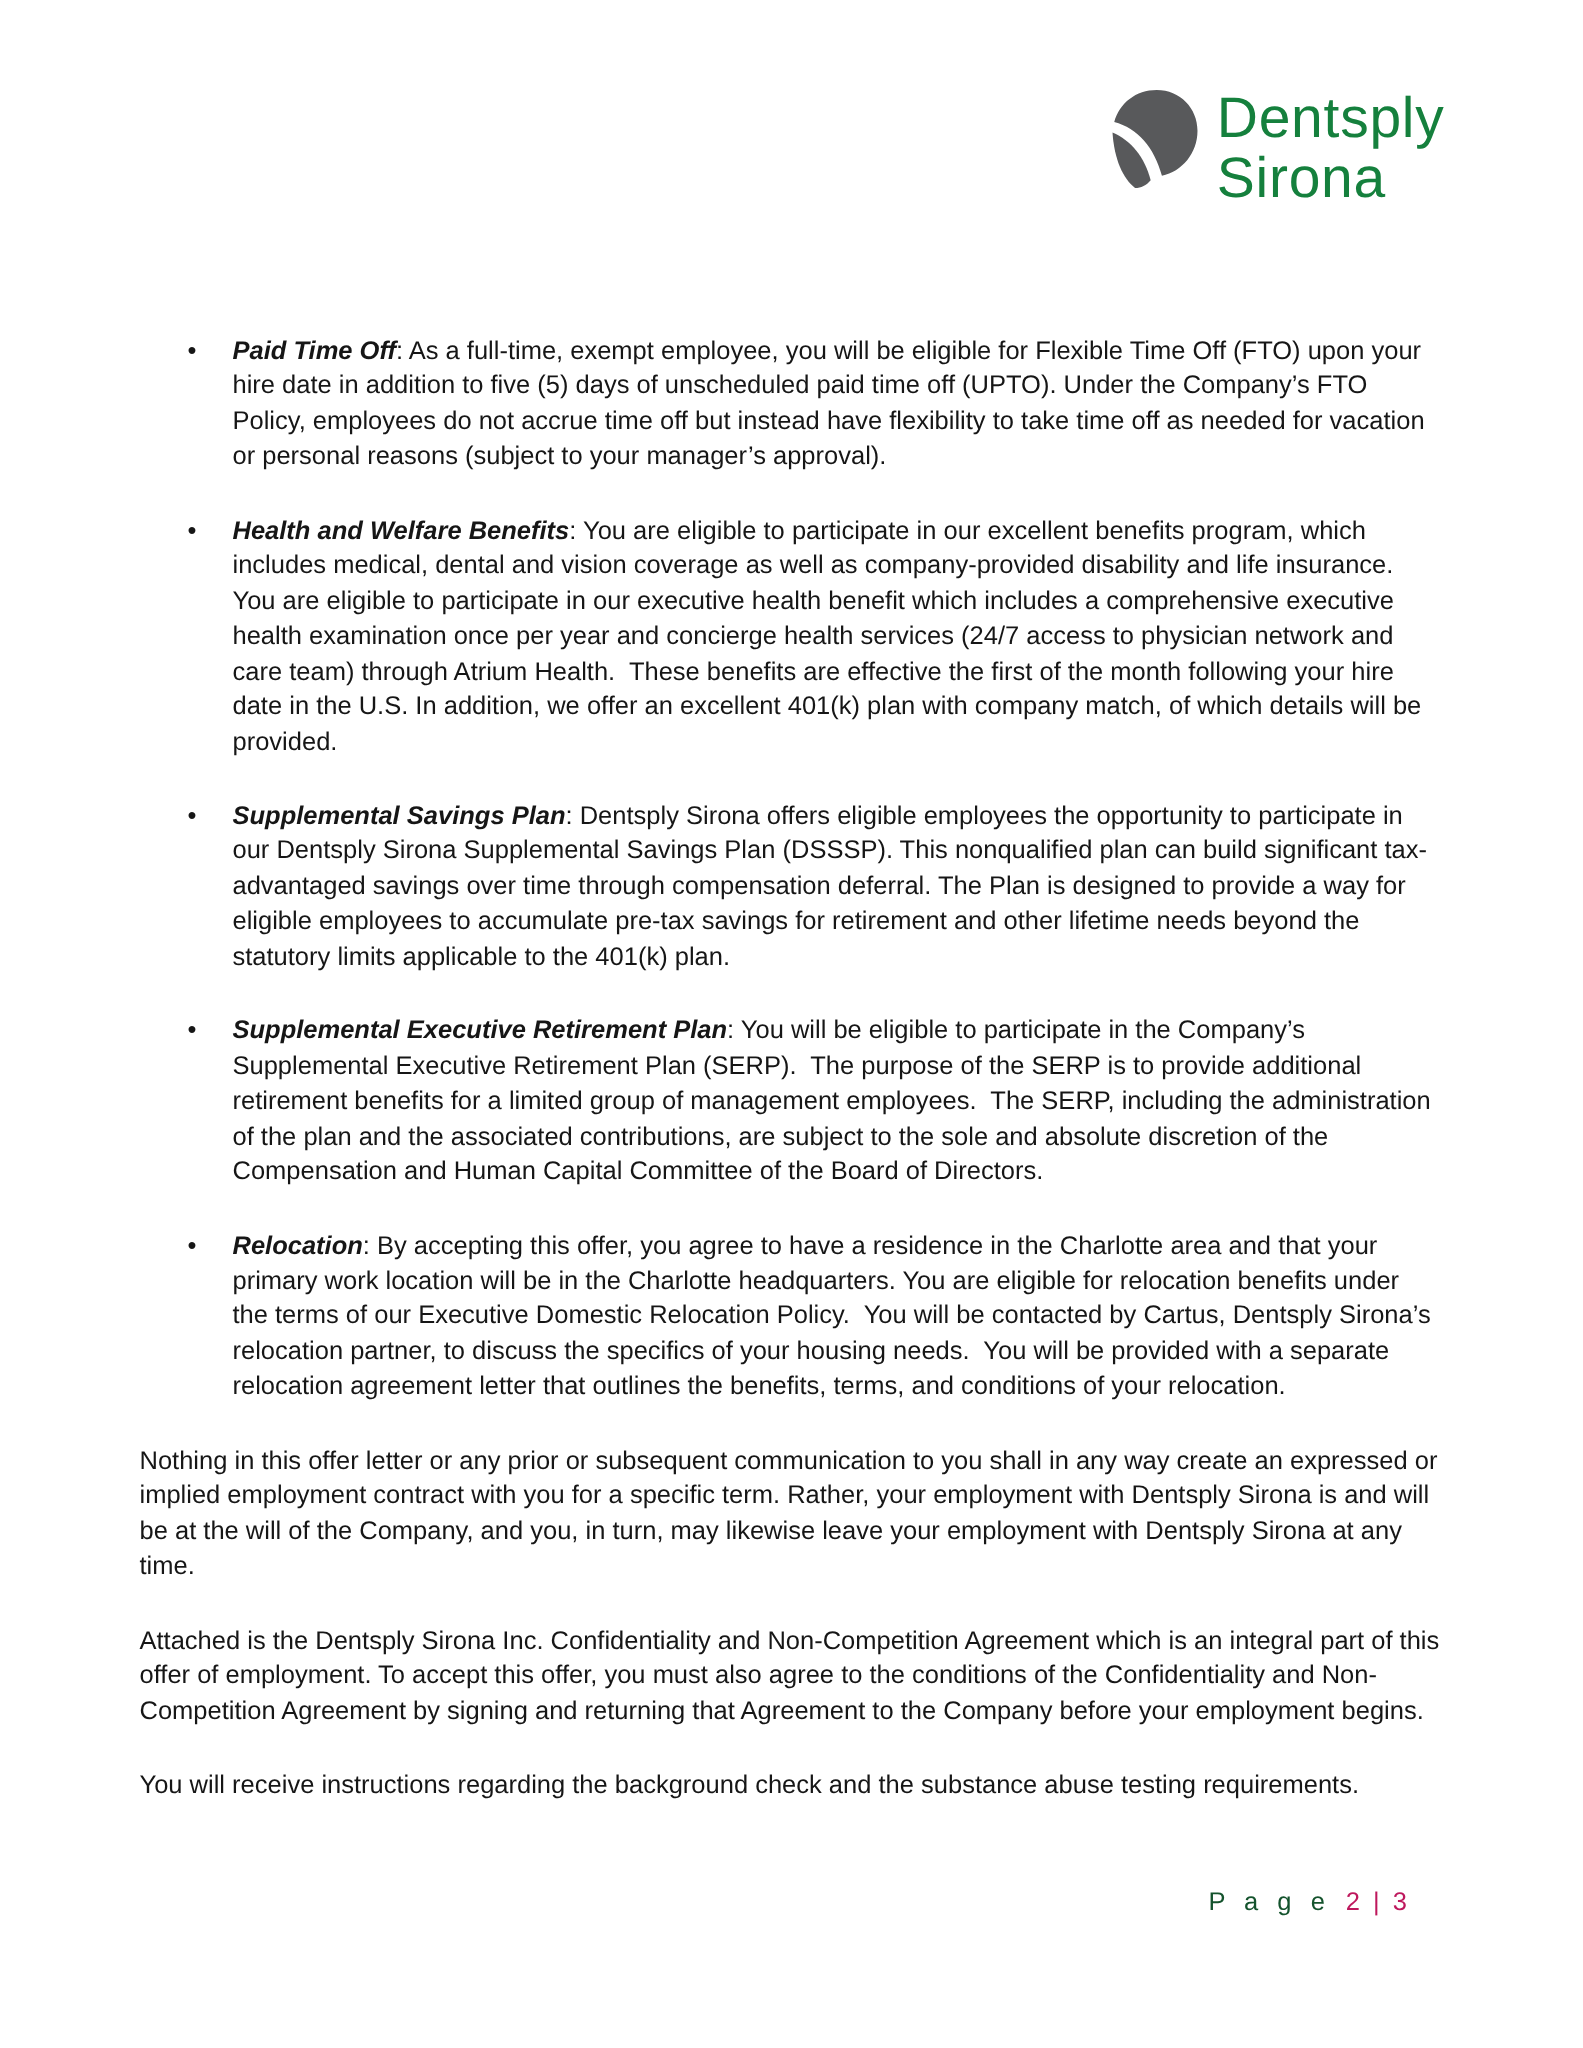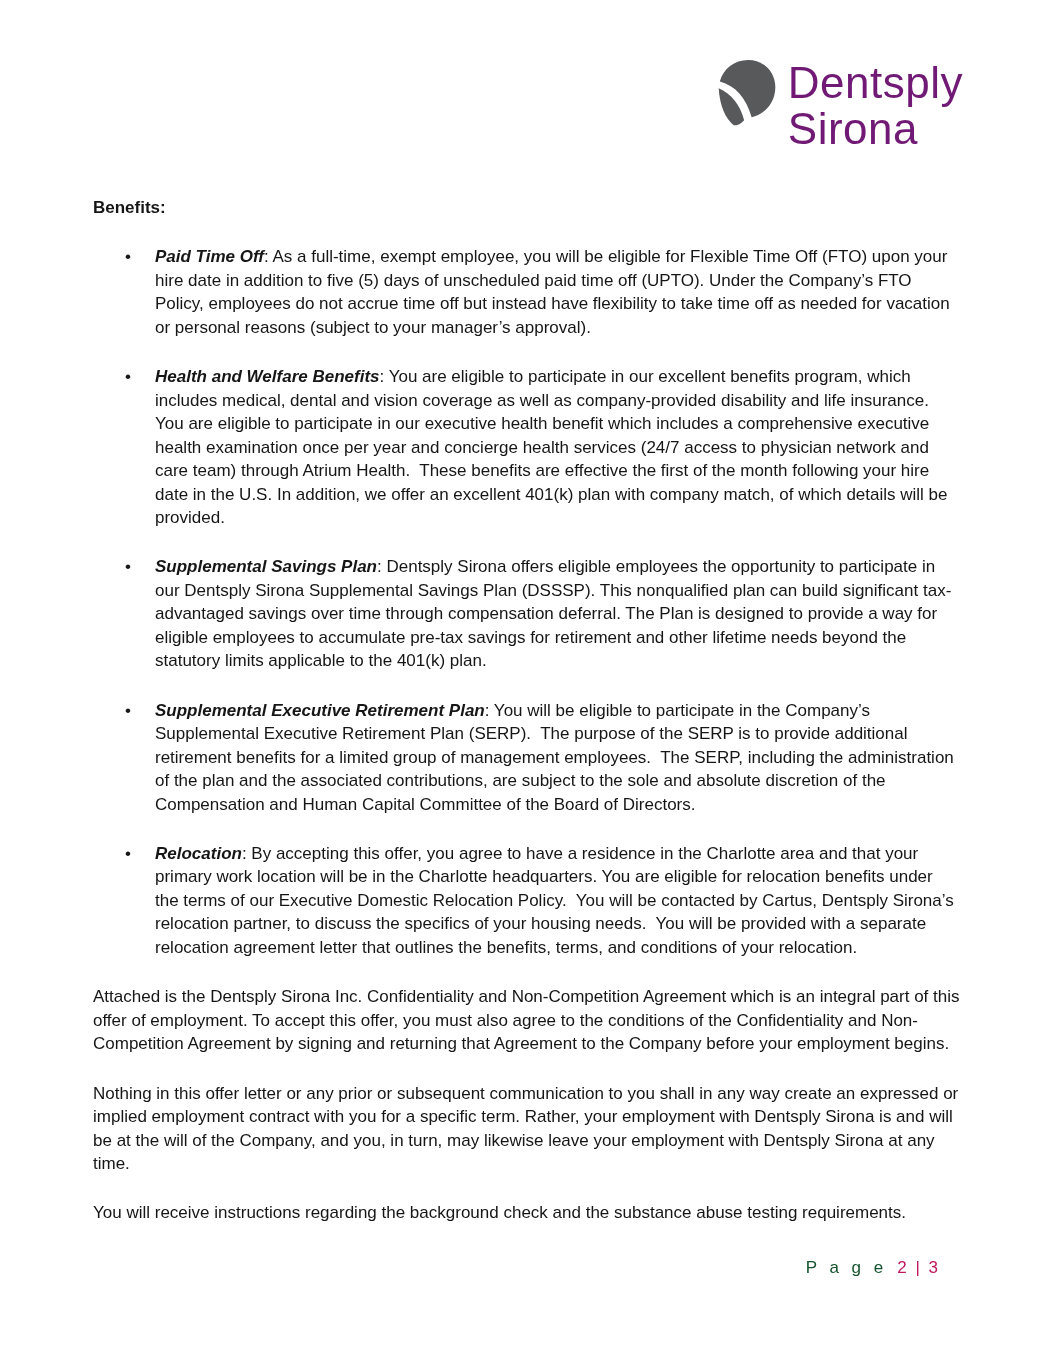--- a/index.html
+++ b/index.html
@@ -21,22 +21,22 @@
   .logo {
     position: absolute;
     top: 60px;
     right: 92px;
     display: flex;
     align-items: flex-start;
     gap: 12px;
   }
   .logo-mark svg { display: block; width: 58px; height: 74px; }
   .logo-text {
-    color: #701a75;
-    font-size: 44px;
+    color: #15803d;
+    font-size: 38px;
     line-height: 1.04;
     letter-spacing: 0.5px;
     font-weight: 400;
   }
 
   
   .content {
     position: absolute;
     left: 93px;
     top: 196px;
@@ -78,21 +78,20 @@
         <path fill="#58595b" d="M1,49 C22,58 38,77 45,104 C40,110 34,113 27,113 C13,102 3,80 1,49 Z"></path>
       </svg>
     </div>
     <div class="logo-text">
       <div>Dentsply</div>
       <div>Sirona</div>
     </div>
   </div>
 
   <div class="content">
-    <p class="heading">Benefits:</p>
 
     <ul class="benefits">
       <li>
         <span class="marker">•</span>
         <span class="btext"><span class="lead">Paid Time Off</span><span>: As a full-time, exempt employee, you will be eligible for Flexible Time Off (FTO) upon your hire date in addition to five (5) days of unscheduled paid time off (UPTO). Under the Company’s FTO Policy, employees do not accrue time off but instead have flexibility to take time off as needed for vacation or personal reasons (subject to your manager’s approval).</span></span>
       </li>
       <li>
         <span class="marker">•</span>
         <span class="btext"><span class="lead">Health and Welfare Benefits</span><span>: You are eligible to participate in our excellent benefits program, which includes medical, dental and vision coverage as well as company-provided disability and life insurance. You are eligible to participate in our executive health benefit which includes a comprehensive executive health examination once per year and concierge health services (24/7 access to physician network and care team) through Atrium Health.  These benefits are effective the first of the month following your hire date in the U.S. In addition, we offer an excellent 401(k) plan with company match, of which details will be provided.</span></span>
       </li>
@@ -103,22 +102,22 @@
       <li>
         <span class="marker">•</span>
         <span class="btext"><span class="lead">Supplemental Executive Retirement Plan</span><span>: You will be eligible to participate in the Company’s Supplemental Executive Retirement Plan (SERP).  The purpose of the SERP is to provide additional retirement benefits for a limited group of management employees.  The SERP, including the administration of the plan and the associated contributions, are subject to the sole and absolute discretion of the Compensation and Human Capital Committee of the Board of Directors.</span></span>
       </li>
       <li>
         <span class="marker">•</span>
         <span class="btext"><span class="lead">Relocation</span><span>: By accepting this offer, you agree to have a residence in the Charlotte area and that your primary work location will be in the Charlotte headquarters. You are eligible for relocation benefits under the terms of our Executive Domestic Relocation Policy.  You will be contacted by Cartus, Dentsply Sirona’s relocation partner, to discuss the specifics of your housing needs.  You will be provided with a separate relocation agreement letter that outlines the benefits, terms, and conditions of your relocation.</span></span>
       </li>
     </ul>
 
+    <p class="para">Nothing in this offer letter or any prior or subsequent communication to you shall in any way create an expressed or implied employment contract with you for a specific term. Rather, your employment with Dentsply Sirona is and will be at the will of the Company, and you, in turn, may likewise leave your employment with Dentsply Sirona at any time.</p>
     <p class="para">Attached is the Dentsply Sirona Inc. Confidentiality and Non-Competition Agreement which is an integral part of this offer of employment. To accept this offer, you must also agree to the conditions of the Confidentiality and Non-Competition Agreement by signing and returning that Agreement to the Company before your employment begins.</p>
-    <p class="para">Nothing in this offer letter or any prior or subsequent communication to you shall in any way create an expressed or implied employment contract with you for a specific term. Rather, your employment with Dentsply Sirona is and will be at the will of the Company, and you, in turn, may likewise leave your employment with Dentsply Sirona at any time.</p>
     <p class="para">You will receive instructions regarding the background check and the substance abuse testing requirements.</p>
   </div>
 
   <div class="footer">
     <span class="page-label">P a g e</span><span class="page-num">2 | 3</span>
   </div>
 
 </div>
 
 </body></html>

